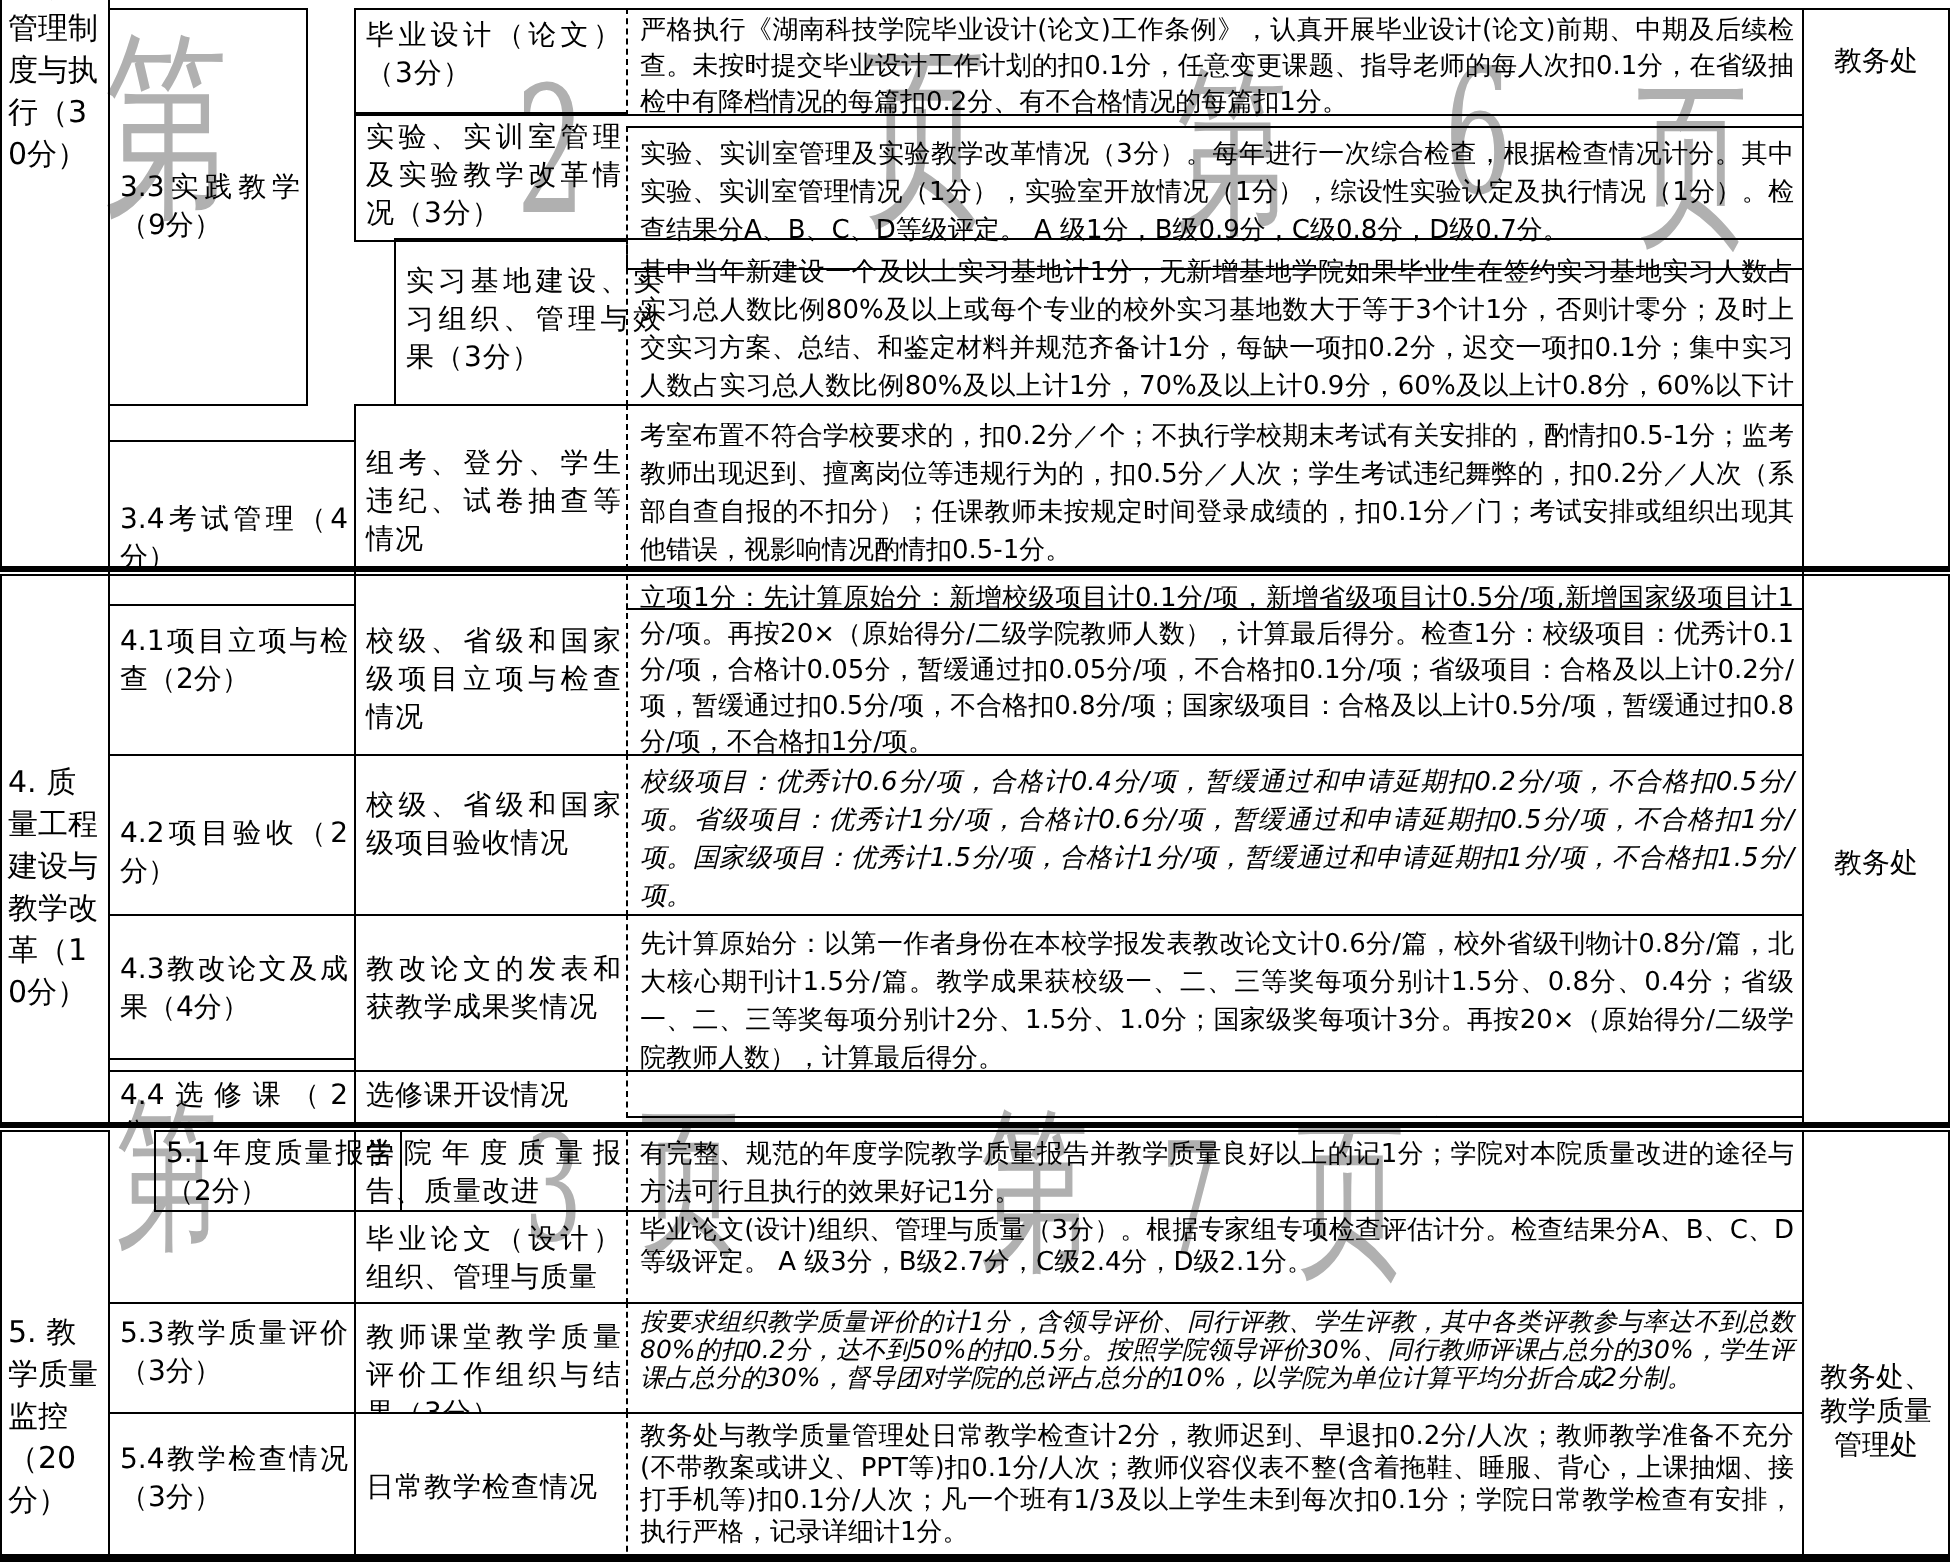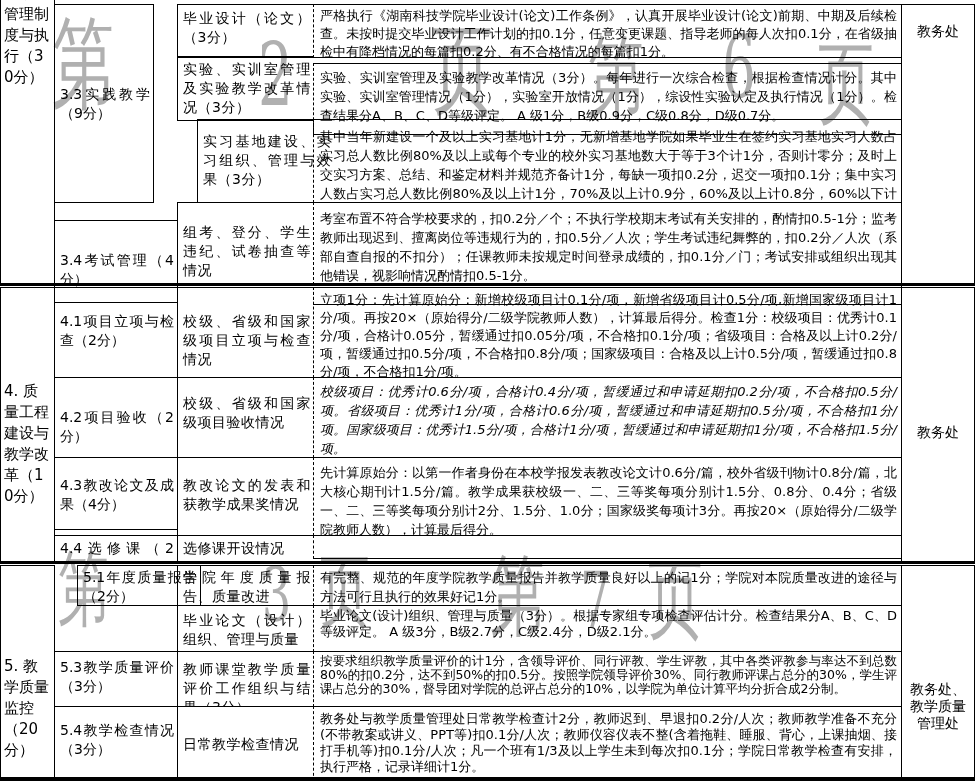--- a/index.html
+++ b/index.html
@@ -7,21 +7,21 @@
         font-family:"DejaVu Sans",sans-serif;color:#000;}
   .cell{position:absolute;box-sizing:border-box;border:1px solid #000;background:transparent;
         overflow:hidden;z-index:2;line-height:19px;}
   .c1{font-size:15px;line-height:21px;padding-left:3px;padding-right:2px;word-break:break-all;}
   .c2{font-size:14px;padding-left:5px;padding-right:3px;word-break:break-all;text-align:justify;}
   .c3{font-size:14px;padding-left:5px;padding-right:3px;word-break:break-all;text-align:justify;letter-spacing:0.5px;}
   .c4{font-size:13px;border-left:1px dashed #000;padding:2px 4px 0 6px;text-align:justify;
       word-break:break-all;}
   .c5{font-size:14px;line-height:17px;text-align:center;padding-left:4px;padding-right:4px;word-break:break-all;}
   .lh18{line-height:18px;}.lh19{line-height:19px;}.lh16{line-height:16px;}
-  .lh14{line-height:14px;font-size:12.5px;}
+  .lh14{line-height:14px;font-size:12.5px;font-style:italic;}
   .bar{position:absolute;left:0;width:975px;height:3px;background:#000;z-index:4;}
   .wm{position:absolute;z-index:1;color:#b0b0b0;font-family:"DejaVu Serif",serif;
       line-height:1;transform:scaleX(0.62);transform-origin:left top;white-space:nowrap;}
 </style>
 </head>
 <body>
 
 <div id="page">
 
   <span class="wm" style="left:52px;top:14px;font-size:100px;">第</span>

